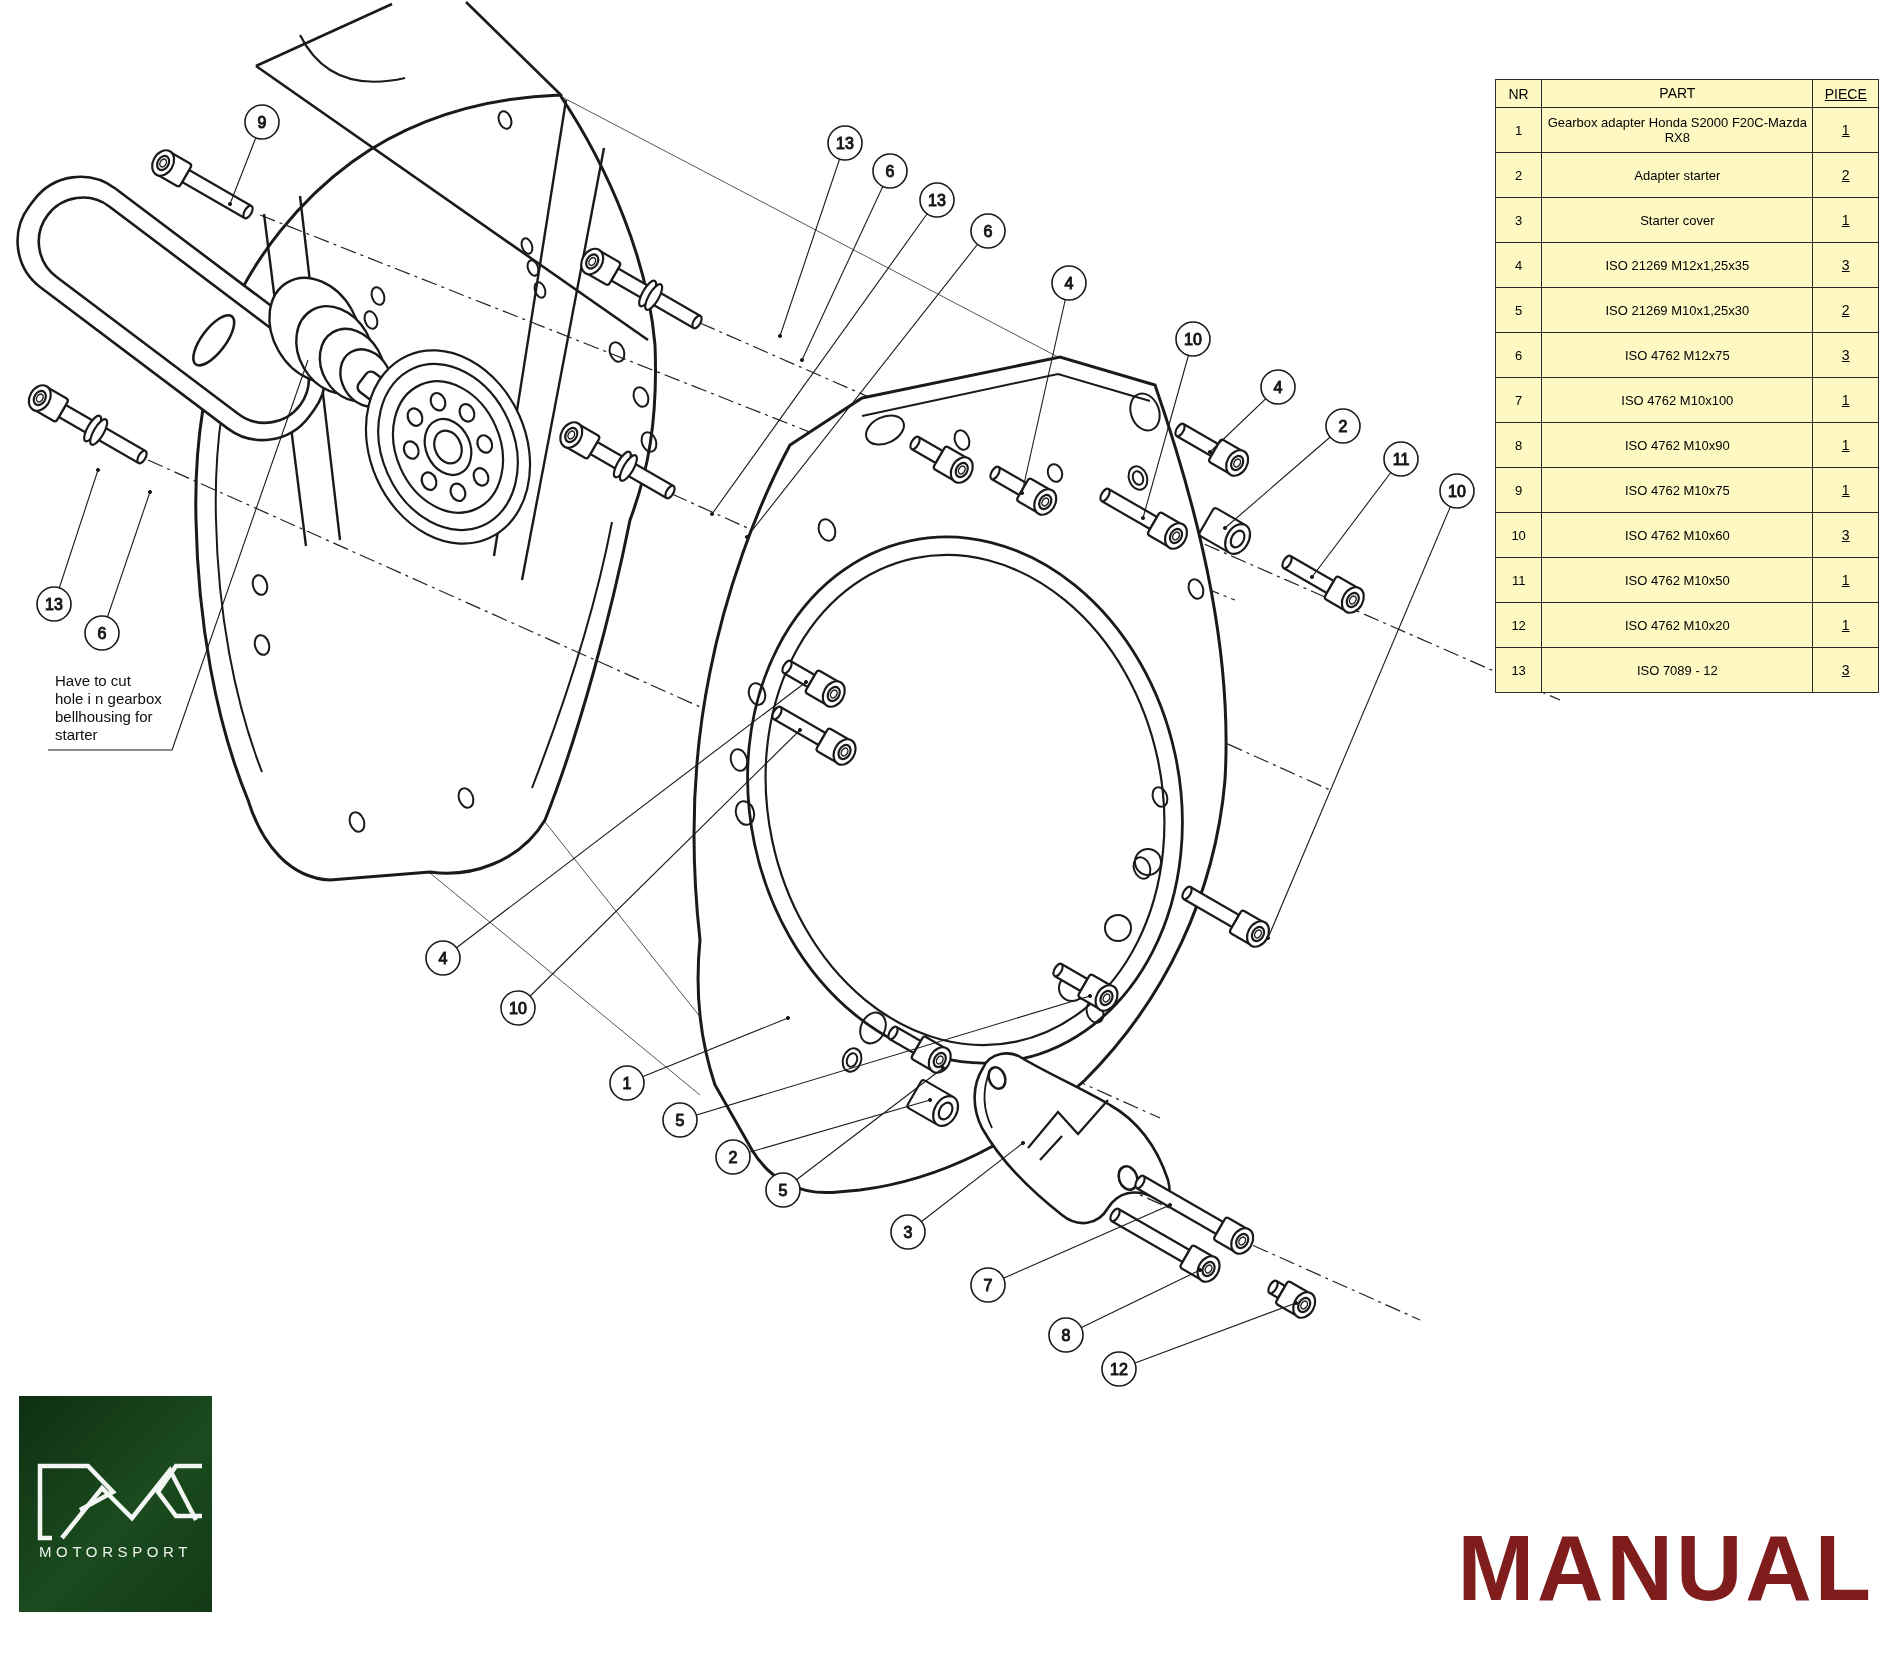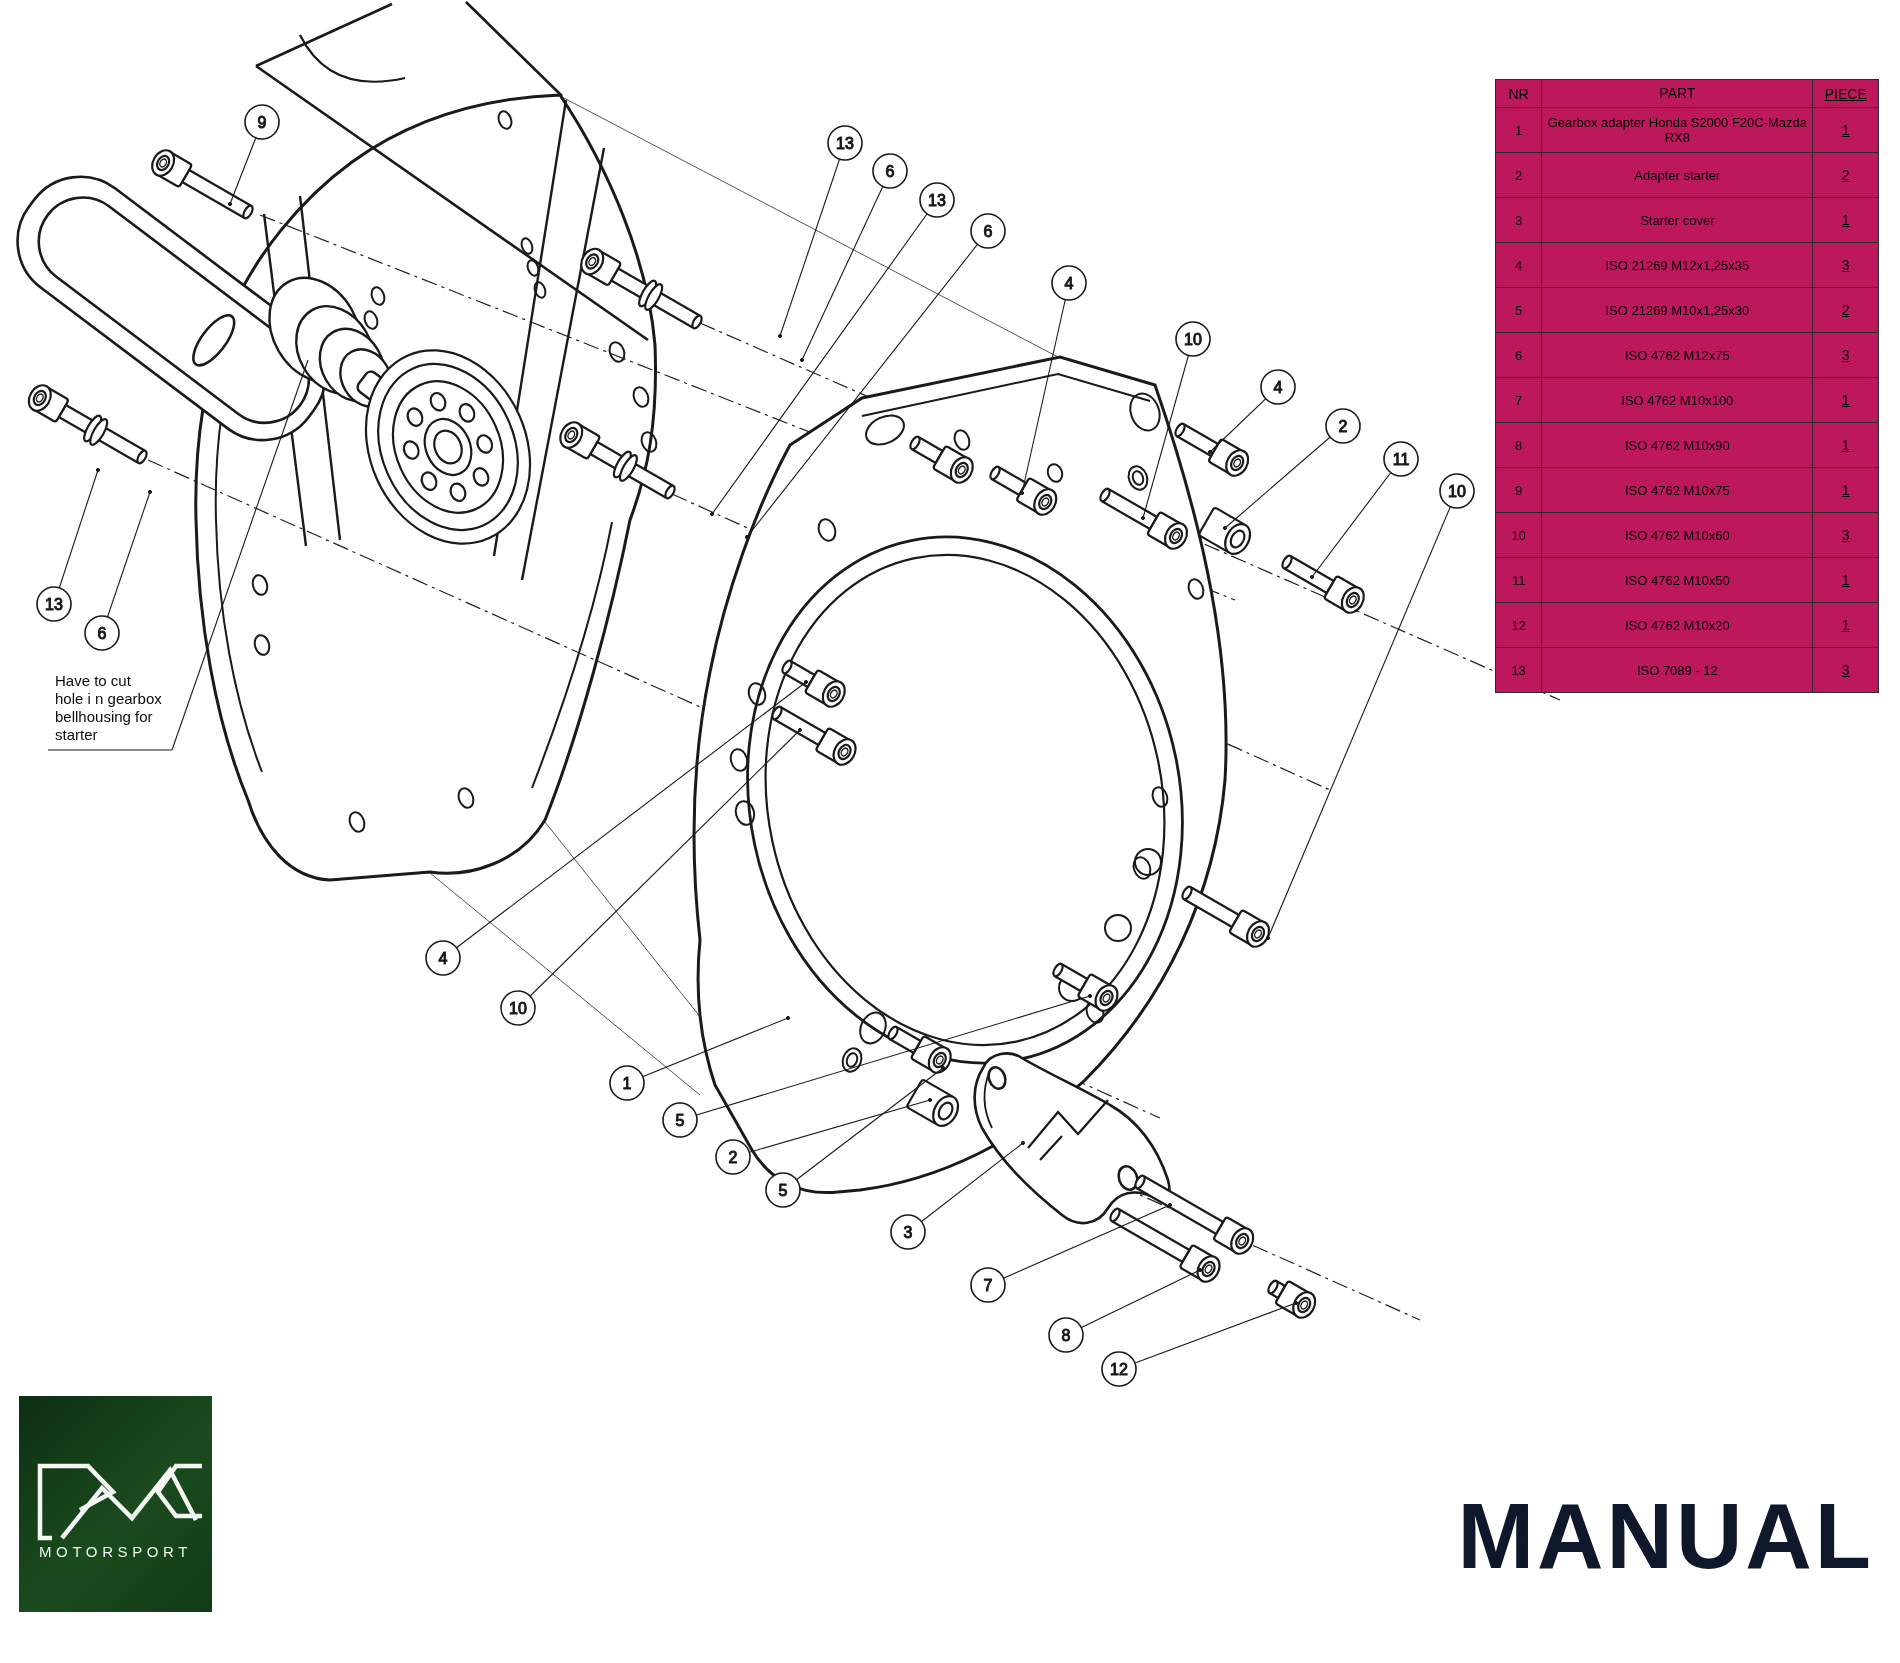--- a/index.html
+++ b/index.html
@@ -2,42 +2,42 @@
 <html><head>
 <meta charset="utf-8">
 <style>
   html,body{margin:0;padding:0;background:#ffffff;}
   .page{position:relative;width:1900px;height:1663px;background:#ffffff;overflow:hidden;
         font-family:"Liberation Sans",sans-serif;color:#111;}
   svg.drawing{position:absolute;left:0;top:0;width:1900px;height:1663px;}
 
   
   .parts-table{position:absolute;left:1495px;top:79px;width:384px;border-collapse:collapse;
-               font-size:13px;color:#000;background:#be185d;}
+               font-size:13px;color:#000;background:#fef9c3;}
   .parts-table th,.parts-table td{border:1px solid #2b2b2b;font-weight:normal;padding:0 4px;}
   .parts-table th{height:27px;text-align:center;font-size:14px;}
   .parts-table td{height:44px;}
   .col-nr{width:39px;text-align:center;}
   .col-part{width:281px;text-align:center;line-height:15px;}
   .col-piece{width:58px;text-align:center;font-size:14px;text-decoration:underline;}
 
   
   .note{position:absolute;left:55px;top:672px;width:140px;font-size:15px;line-height:18px;
         white-space:pre-line;color:#0d0d0d;}
 
   
   .logo{position:absolute;left:19px;top:1396px;width:193px;height:216px;
         background:linear-gradient(135deg,#0e2f12 0%,#1b4b1e 55%,#123a16 100%);}
   .logo svg{position:absolute;left:0;top:0;}
   .logo-text{position:absolute;left:0;bottom:52px;width:100%;text-align:center;color:#eef4ee;
              font-size:15px;letter-spacing:4.6px;}
   .title{position:absolute;left:255px;top:1438px;font-size:60px;font-weight:800;letter-spacing:-1px;color:#050505;}
   .subtitle{position:absolute;left:255px;top:1525px;font-size:34px;color:#3d3d3d;}
-  .watermark{position:absolute;right:26px;top:1484px;font-size:92px;font-weight:600;
-             letter-spacing:3px;color:#0f172a;}
+  .watermark{position:absolute;right:26px;top:1516px;font-size:92px;font-weight:600;
+             letter-spacing:3px;color:#7f1d1d;}
 </style>
 </head>
 <body>
 
 <div class="page">
 
   <svg class="drawing" viewBox="0 0 1900 1663">
     <g fill="none" stroke="#1a1a1a">
 
       <g stroke-width="1.2" stroke="#222" stroke-dasharray="16 5 3 5">

